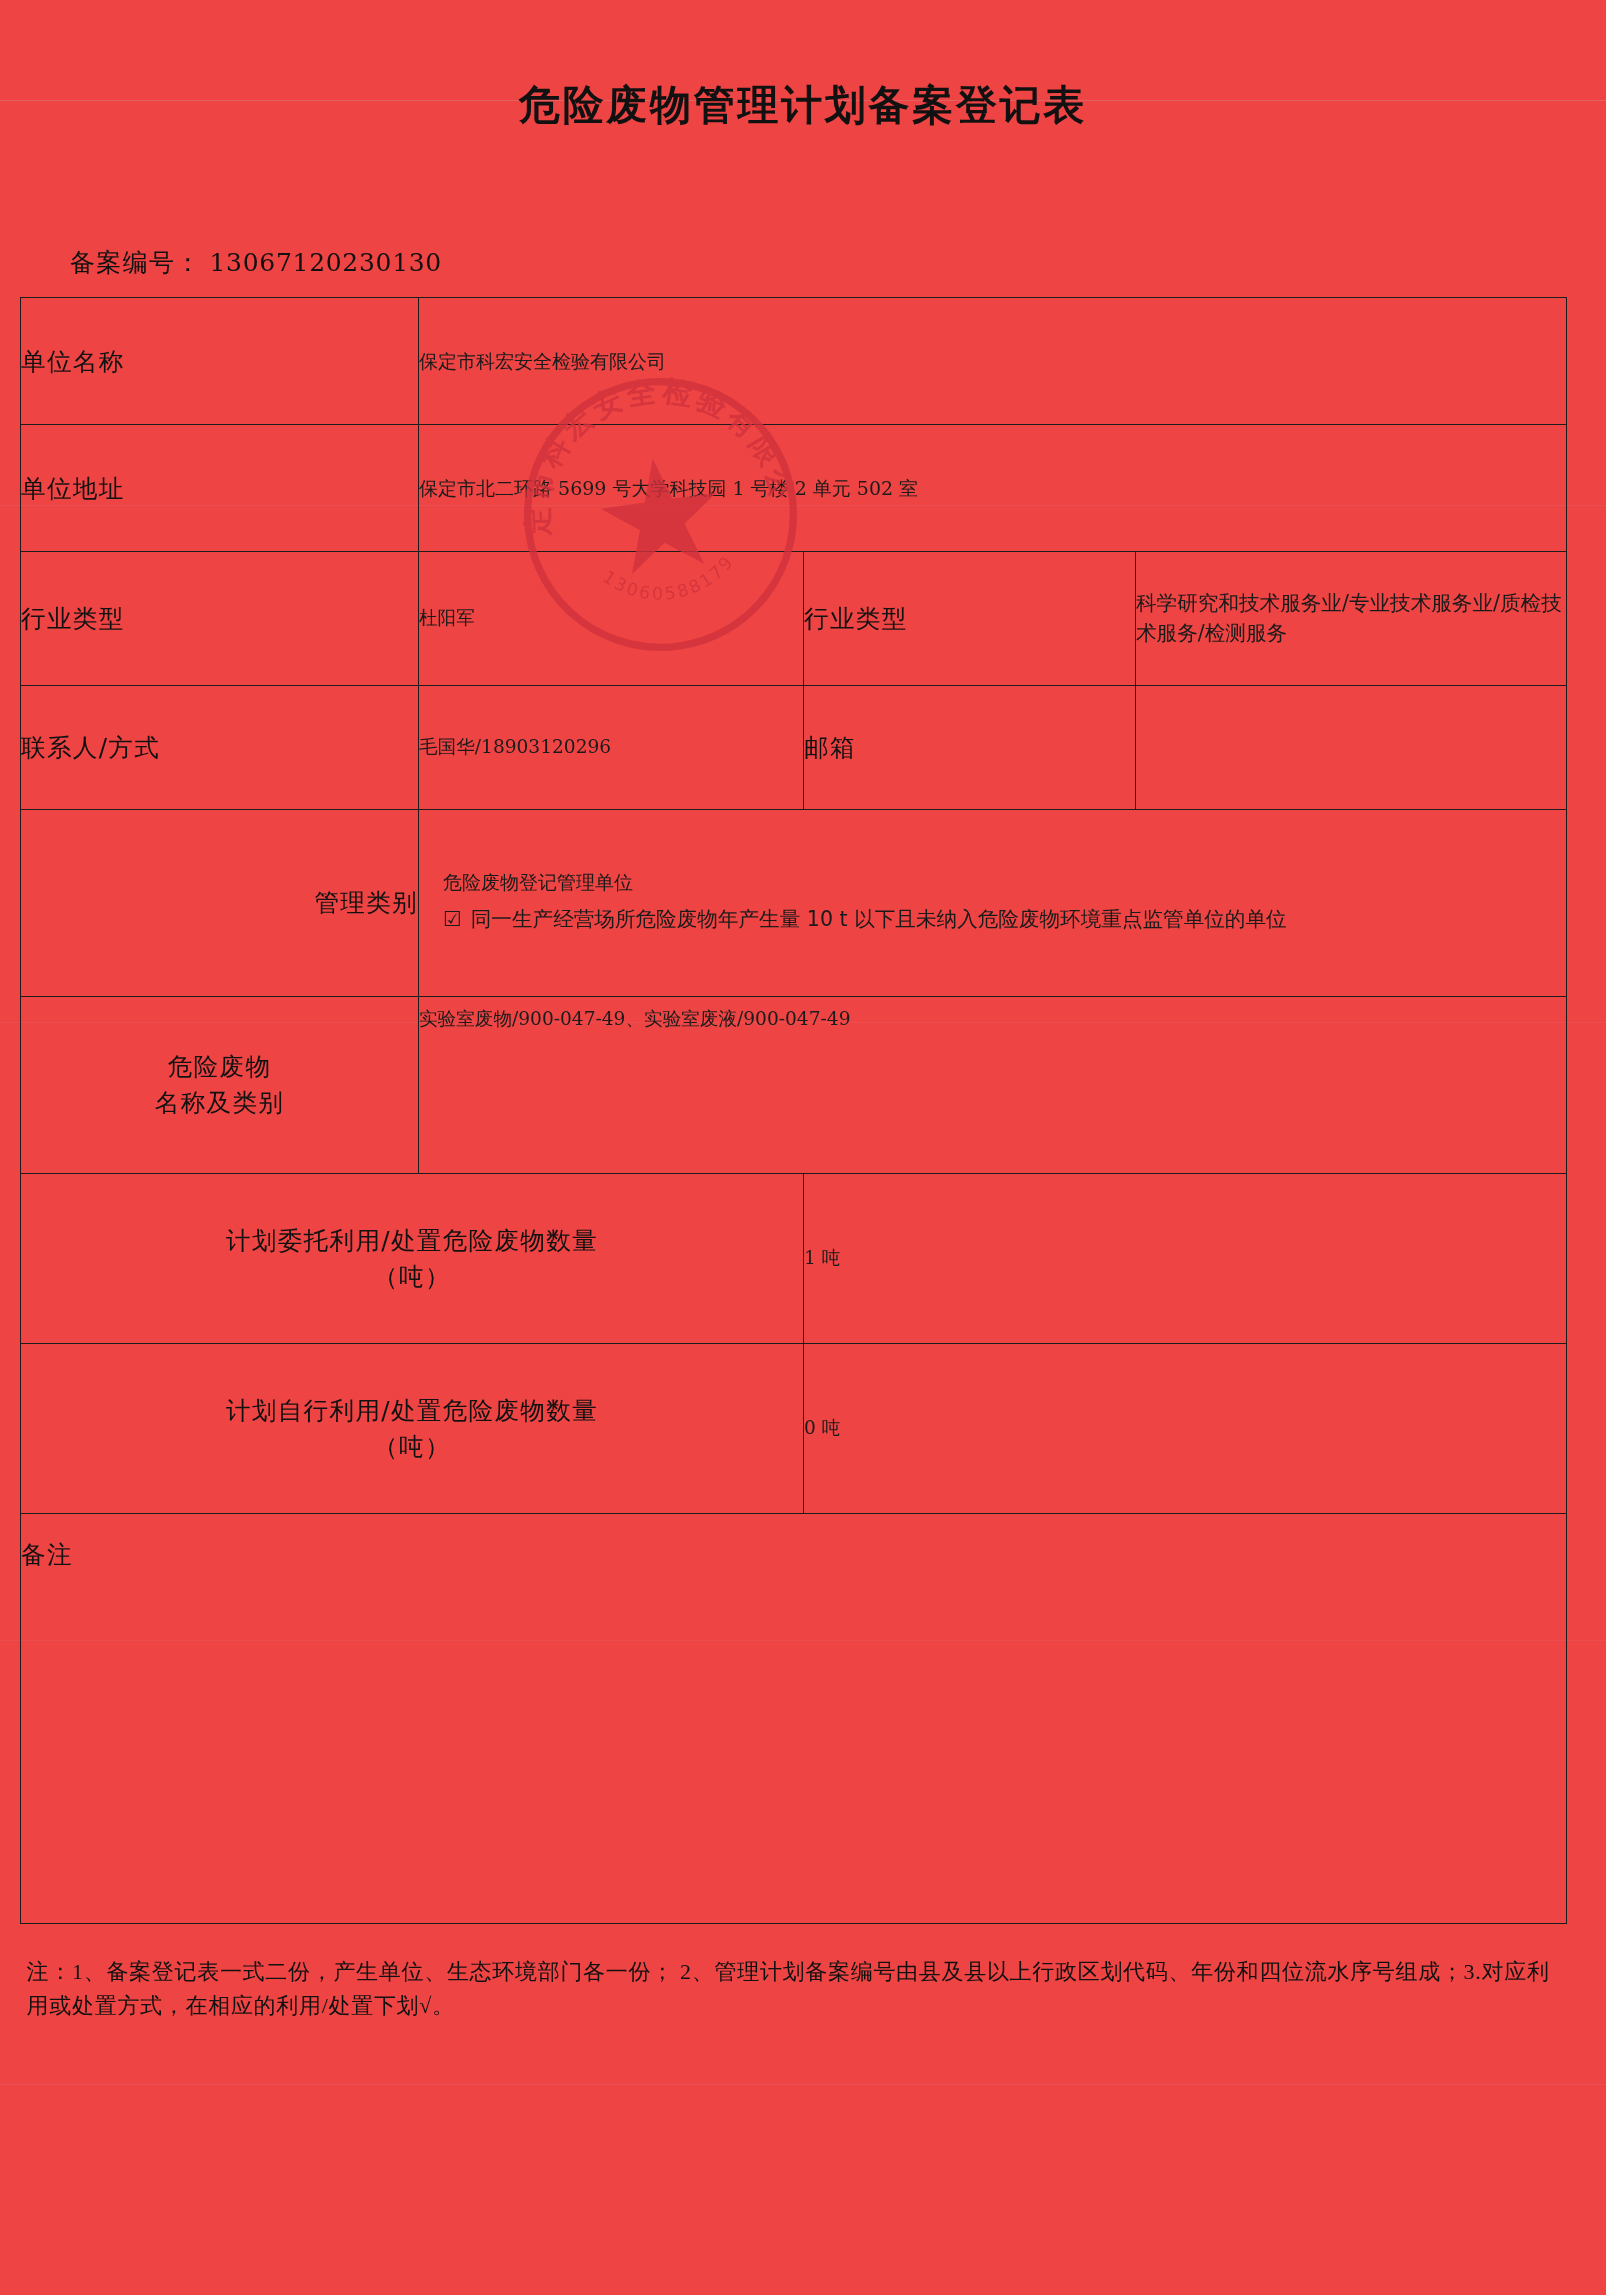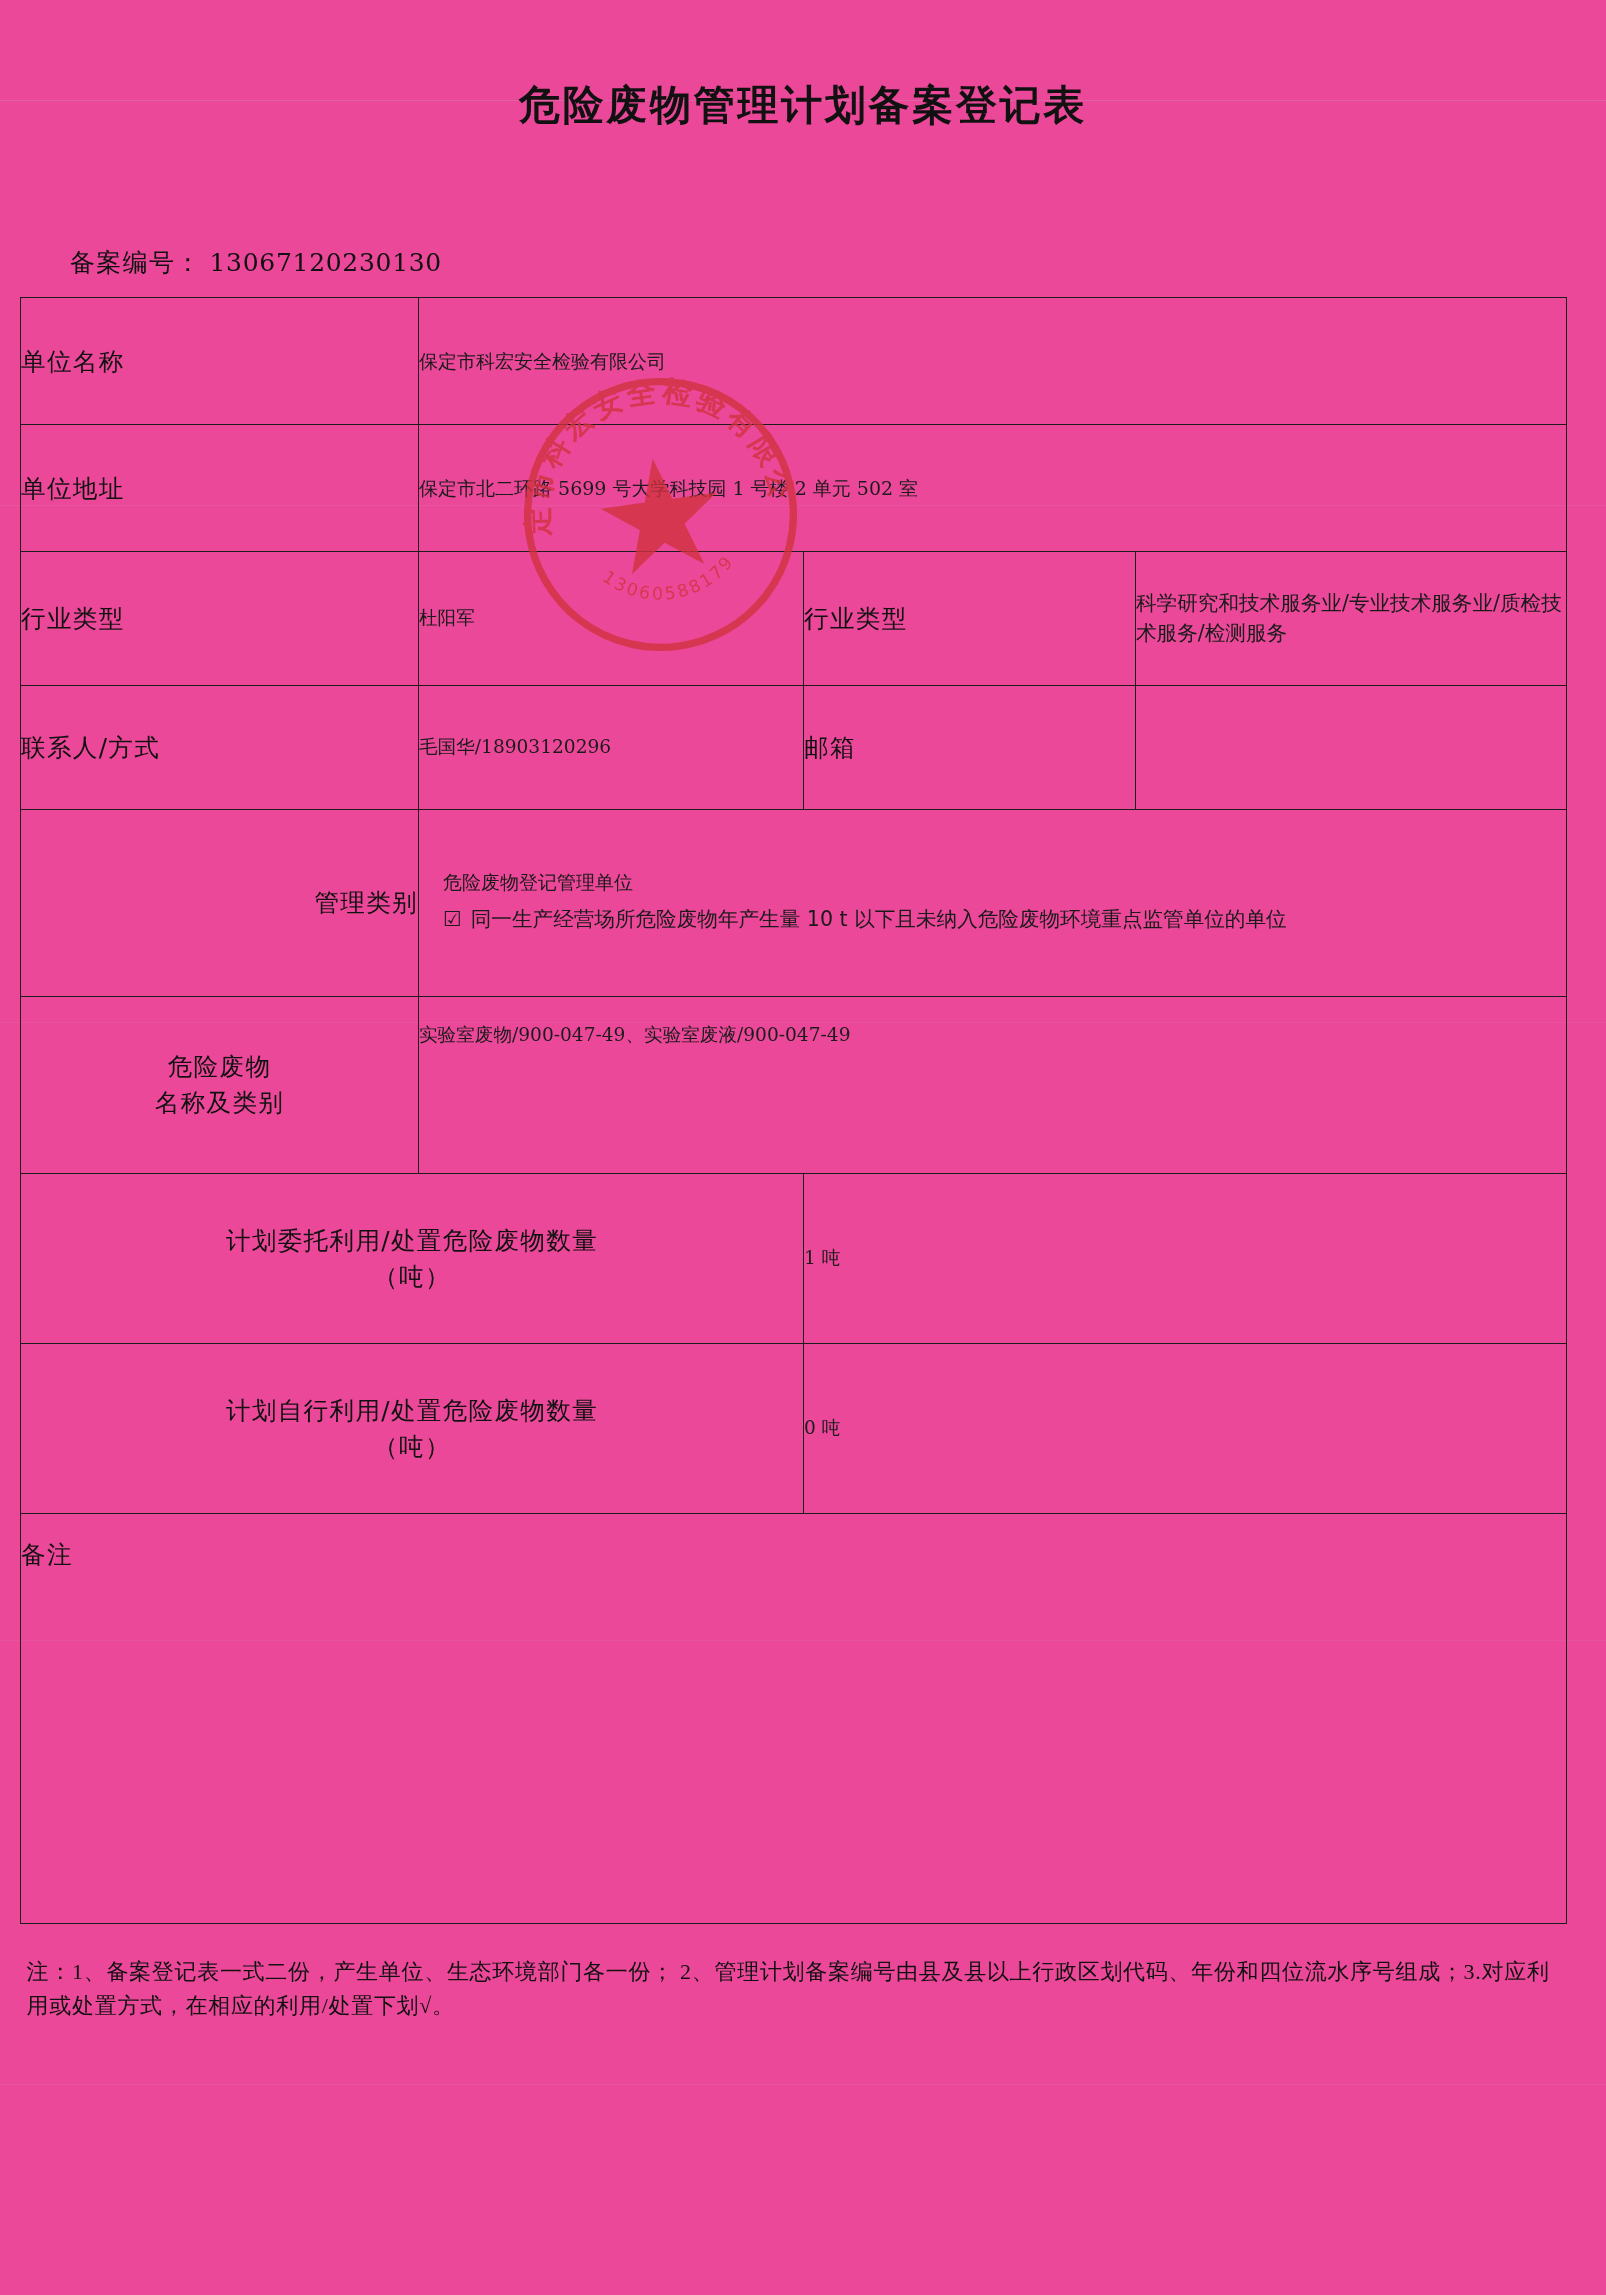--- a/index.html
+++ b/index.html
@@ -11,21 +11,21 @@
     width: 1606px;
     height: 2295px;
     position: relative;
     font-family: "DejaVu Serif", "Liberation Serif", serif;
     color: #1a1a1a;
     overflow: hidden;
   }
   .page {
     position: absolute;
     inset: 0;
-    background: #ec4899;
+    background: #ef4444;
   }
   
   .scanband {
     position: absolute;
     left: 0;
     width: 100%;
     height: 1.3px;
     background: rgba(180,190,210,0.22);
   }
   .title {
@@ -189,21 +189,21 @@
           <div class="mgmt-line2">
             <span class="checkbox">☑</span><span>同一生产经营场所危险废物年产生量 10 t 以下且未纳入危险废物环境重点监管单位的单位</span>
           </div>
         </td>
       </tr>
       <tr>
         <td class="lbl-center" style="height:176px;">
           <div>危险废物</div>
           <div>名称及类别</div>
         </td>
-        <td class="val val-sm" colspan="3" style="vertical-align:top; padding-top:25px;">实验室废物/900-047-49、实验室废液/900-047-49</td>
+        <td class="val val-sm" colspan="3" style="vertical-align:top; padding-top:9px;">实验室废物/900-047-49、实验室废液/900-047-49</td>
       </tr>
       <tr>
         <td class="lbl-center" colspan="2" style="height:169px;">
           <div>计划委托利用/处置危险废物数量</div>
           <div>（吨）</div>
         </td>
         <td class="val val-sm" colspan="2">1 吨</td>
       </tr>
       <tr>
         <td class="lbl-center" colspan="2" style="height:169px;">

